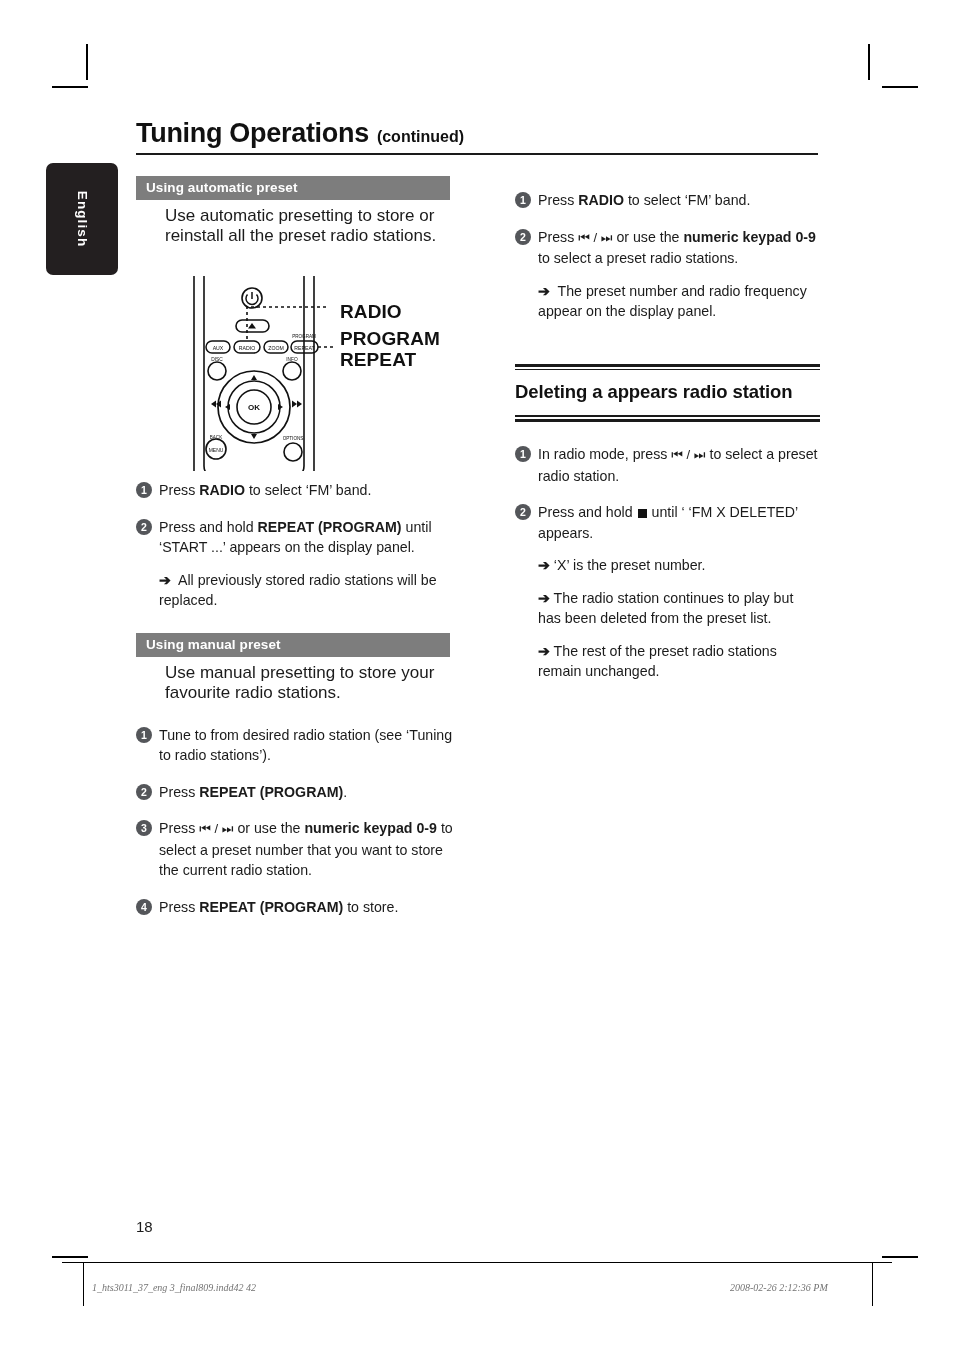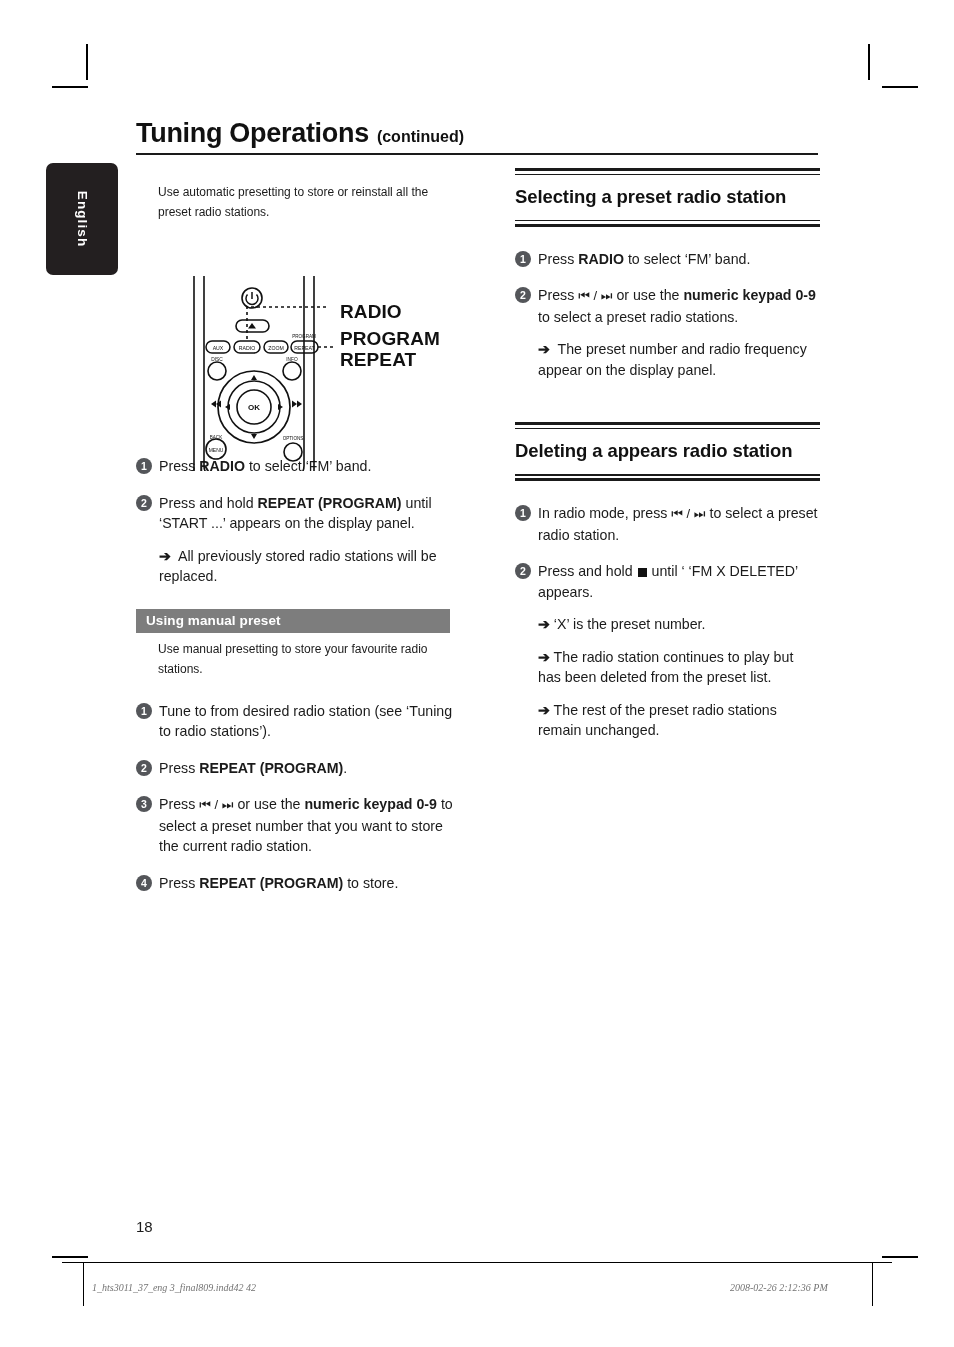--- a/index.html
+++ b/index.html
@@ -93,24 +93,24 @@
     font-size: 13.5px;
     font-weight: bold;
     padding: 4px 0 5px 10px;
     width: 314px;
     box-sizing: border-box;
     letter-spacing: 0.1px;
   }
 
   
   .body-p {
-    font-size: 12px;
+    font-size: 17px;
     line-height: 20px;
     color: #1b1b1b;
-    margin: 6px 0 0 22px;
+    margin: 6px 0 0 29px;
     width: 296px;
   }
 
   
   .step {
     position: relative;
     display: flex;
     align-items: flex-start;
     margin-top: 16px;
   }
@@ -242,20 +242,21 @@
     <span>English</span>
   </div>
 
   <div class="page-title">
     <span>Tuning Operations</span><span class="cont" style="margin-left:8px;">(continued)</span>
   </div>
   <div class="title-rule"></div>
 
   <div class="col-left">
 
+    <div class="gray-bar">Using automatic preset</div>
     <div class="body-p">Use automatic presetting to store or reinstall all the preset radio stations.</div>
 
     <div style="height:218px;"></div>
 
     <div class="step">
       <div class="step-num">1</div>
       <div class="step-body">
         Press <b>RADIO</b> to select ‘FM’ band.
       </div>
     </div>
@@ -360,29 +361,20 @@
 
     <div class="callout radio">RADIO</div>
     <div class="callout program">
       <span>PROGRAM</span><br>
       <span>REPEAT</span>
     </div>
   </div>
 
   <div class="col-right">
 
-    <div class="head-block">
-      <div class="rule-thick"></div>
-      <div class="rule-gap"></div>
-      <div class="rule-thin"></div>
-      <div class="head-text">Selecting a preset radio station</div>
-      <div class="rule-thin"></div>
-      <div class="rule-gap"></div>
-      <div class="rule-thick"></div>
-    </div>
 
     <div class="step" style="margin-top:22px;">
       <div class="step-num">1</div>
       <div class="step-body">Press <b>RADIO</b> to select ‘FM’ band.</div>
     </div>
 
     <div class="step">
       <div class="step-num">2</div>
       <div class="step-body">
         Press <span class="glyph">⏮ / ⏭</span> or use the <b>numeric keypad 0-9</b> to select a preset radio stations.

